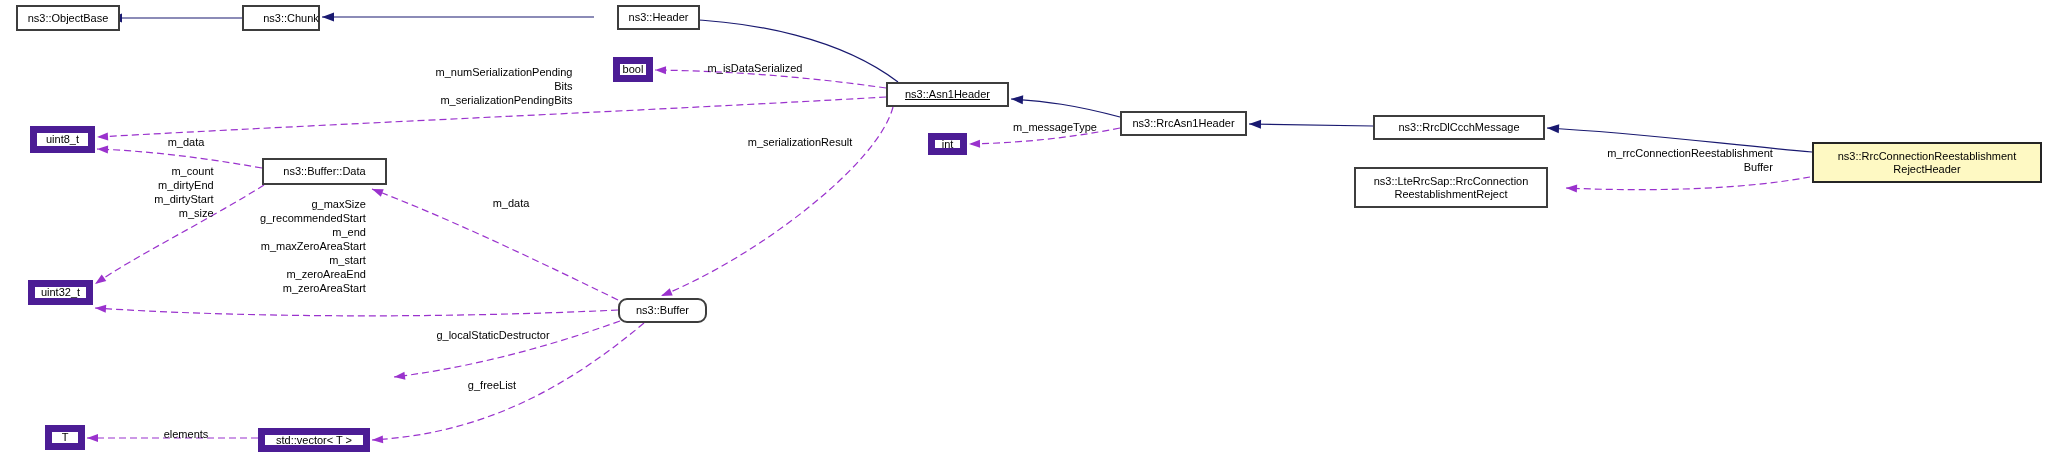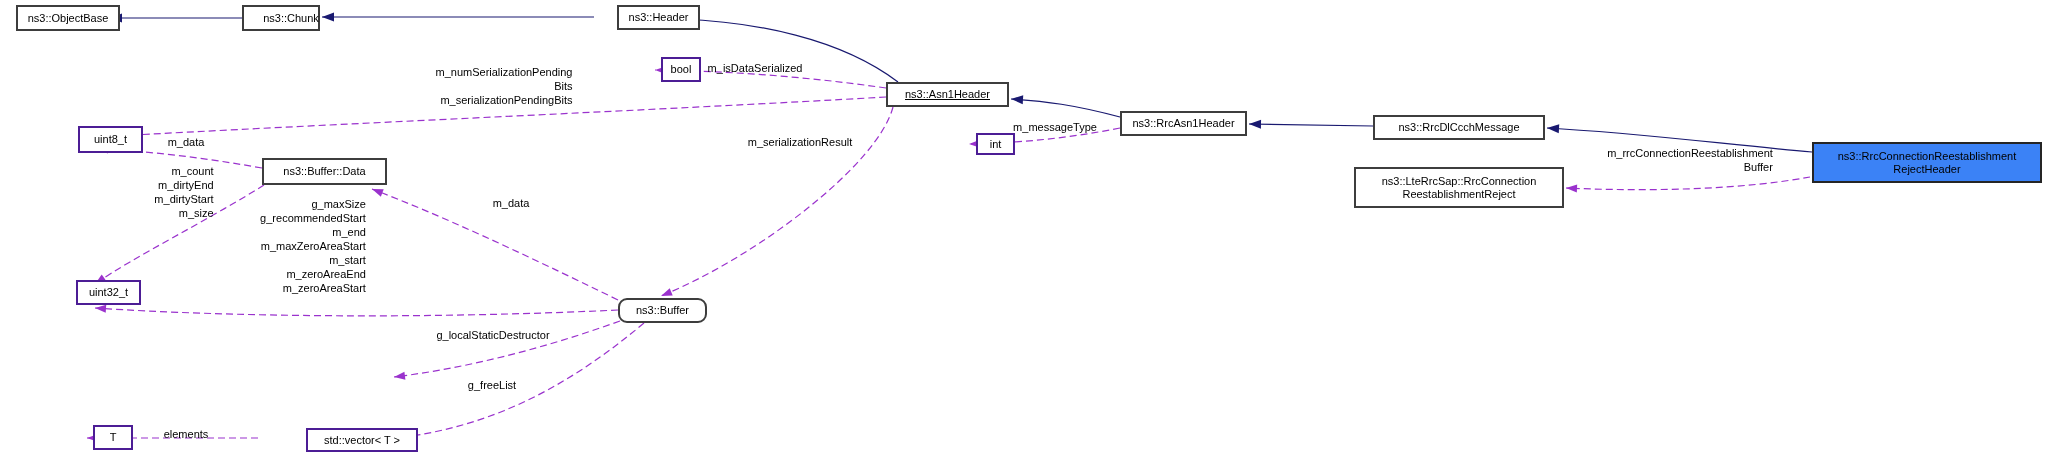--- a/index.html
+++ b/index.html
@@ -16,22 +16,22 @@
     box-sizing:border-box;
     background:#ffffff;
     display:flex;align-items:center;justify-content:center;
     text-align:center;
     font-size:11px;line-height:13px;
     color:#000000;
     white-space:pre-line;
     z-index:2;
   }
   .node.dark{border:2px solid #3d3d3d;}
-  .node.light{border:2px solid #4c1d95;margin-left:48px;}
-  .node.main{border:2px solid #252525;background:#3b82f6;}
+  .node.light{border:7px solid #4c1d95;}
+  .node.main{border:2px solid #252525;background:#fef9c3;}
   .elabel{
     position:absolute;
     transform:translateX(-50%);
     text-align:right;
     font-size:11px;line-height:14px;
     color:#000000;
     white-space:pre-line;
     z-index:3;
   }
 </style>
@@ -76,21 +76,21 @@
   </svg>
 
   <div class="node dark" style="left:16px;top:5px;width:104px;height:26px;">ns3::ObjectBase</div>
   <div class="node dark" style="left:242px;top:5px;width:78px;height:26px;padding-left:20px;">ns3::Chunk</div>
   <div class="node dark" style="left:594px;top:5px;width:83px;height:25px;margin-left:23px;">ns3::Header</div>
   <div class="node light" style="left:613px;top:57px;width:40px;height:25px;">bool</div>
   <div class="node dark" style="left:886px;top:82px;width:123px;height:25px;text-decoration:underline;">ns3::Asn1Header</div>
   <div class="node light" style="left:928px;top:133px;width:39px;height:22px;">int</div>
   <div class="node dark" style="left:1120px;top:111px;width:127px;height:25px;">ns3::RrcAsn1Header</div>
   <div class="node dark" style="left:1373px;top:115px;width:172px;height:25px;">ns3::RrcDlCcchMessage</div>
-  <div class="node dark" style="left:1354px;top:167px;width:210px;height:41px;">ns3::LteRrcSap::RrcConnection
+  <div class="node dark" style="left:1354px;top:167px;width:194px;height:41px;">ns3::LteRrcSap::RrcConnection
 ReestablishmentReject</div>
   <div class="node main" style="left:1812px;top:142px;width:230px;height:41px;">ns3::RrcConnectionReestablishment
 RejectHeader</div>
   <div class="node light" style="left:30px;top:126px;width:65px;height:27px;">uint8_t</div>
   <div class="node dark" style="left:262px;top:158px;width:125px;height:27px;">ns3::Buffer::Data</div>
   <div class="node light" style="left:28px;top:280px;width:65px;height:25px;">uint32_t</div>
   <div class="node dark" style="left:618px;top:298px;width:89px;height:25px;border-radius:9px;">ns3::Buffer</div>
   <div class="node light" style="left:258px;top:428px;width:112px;height:24px;">std::vector&lt; T &gt;</div>
   <div class="node light" style="left:45px;top:425px;width:40px;height:25px;">T</div>
 

